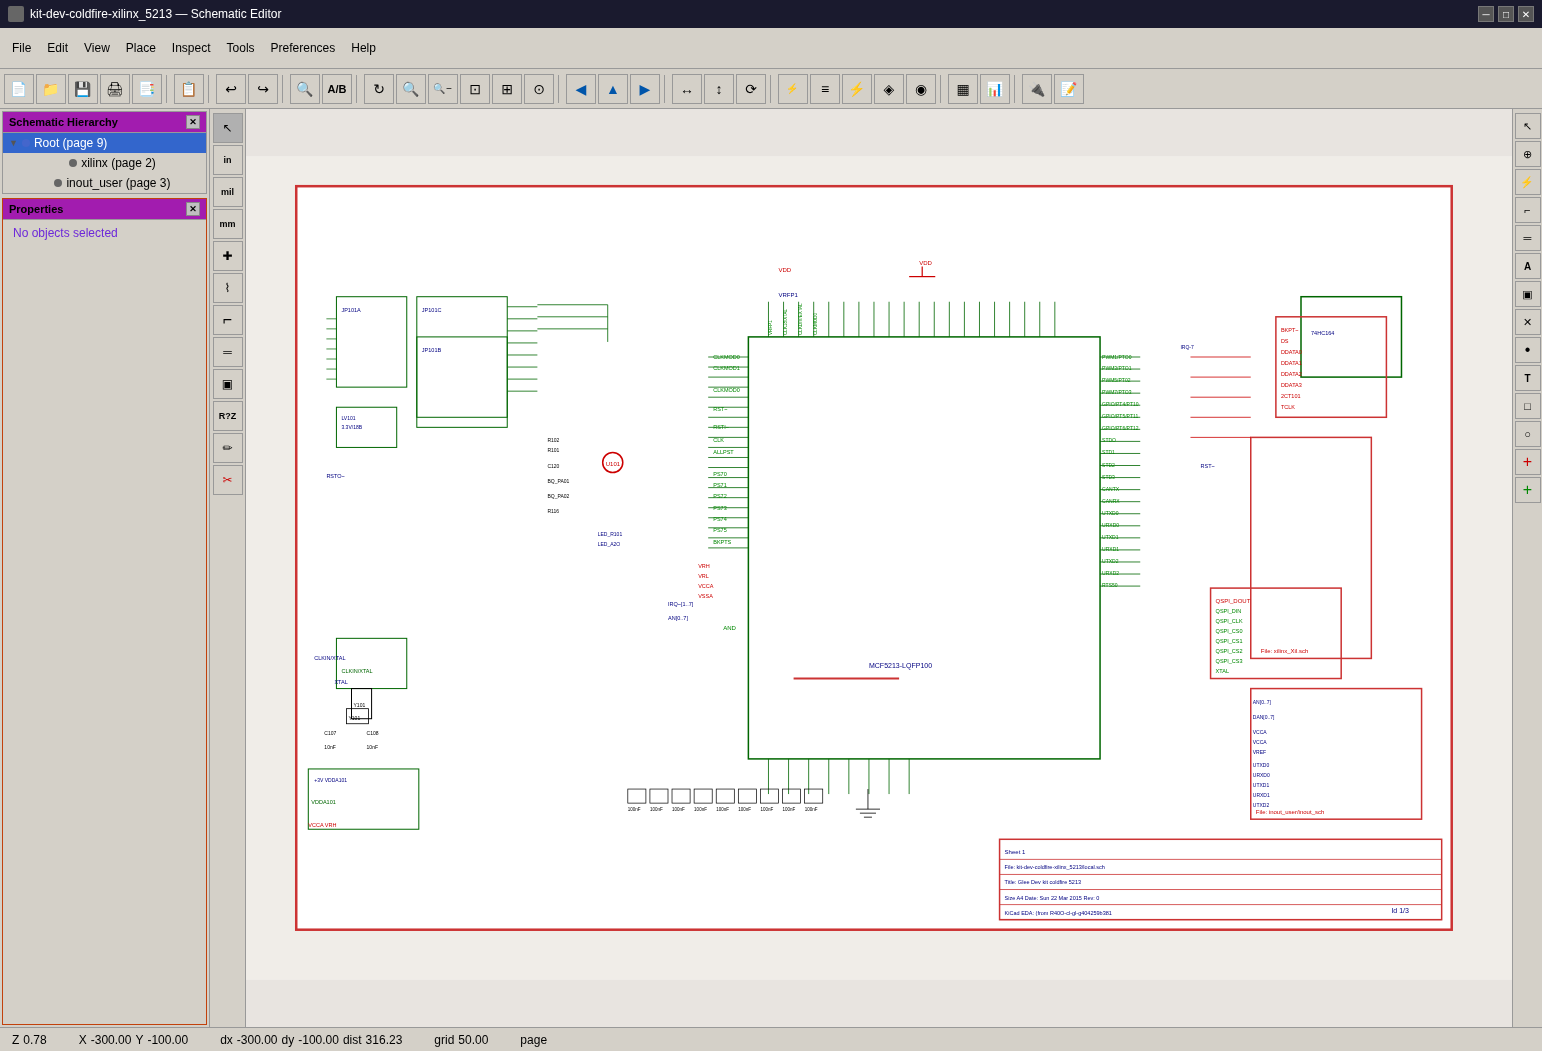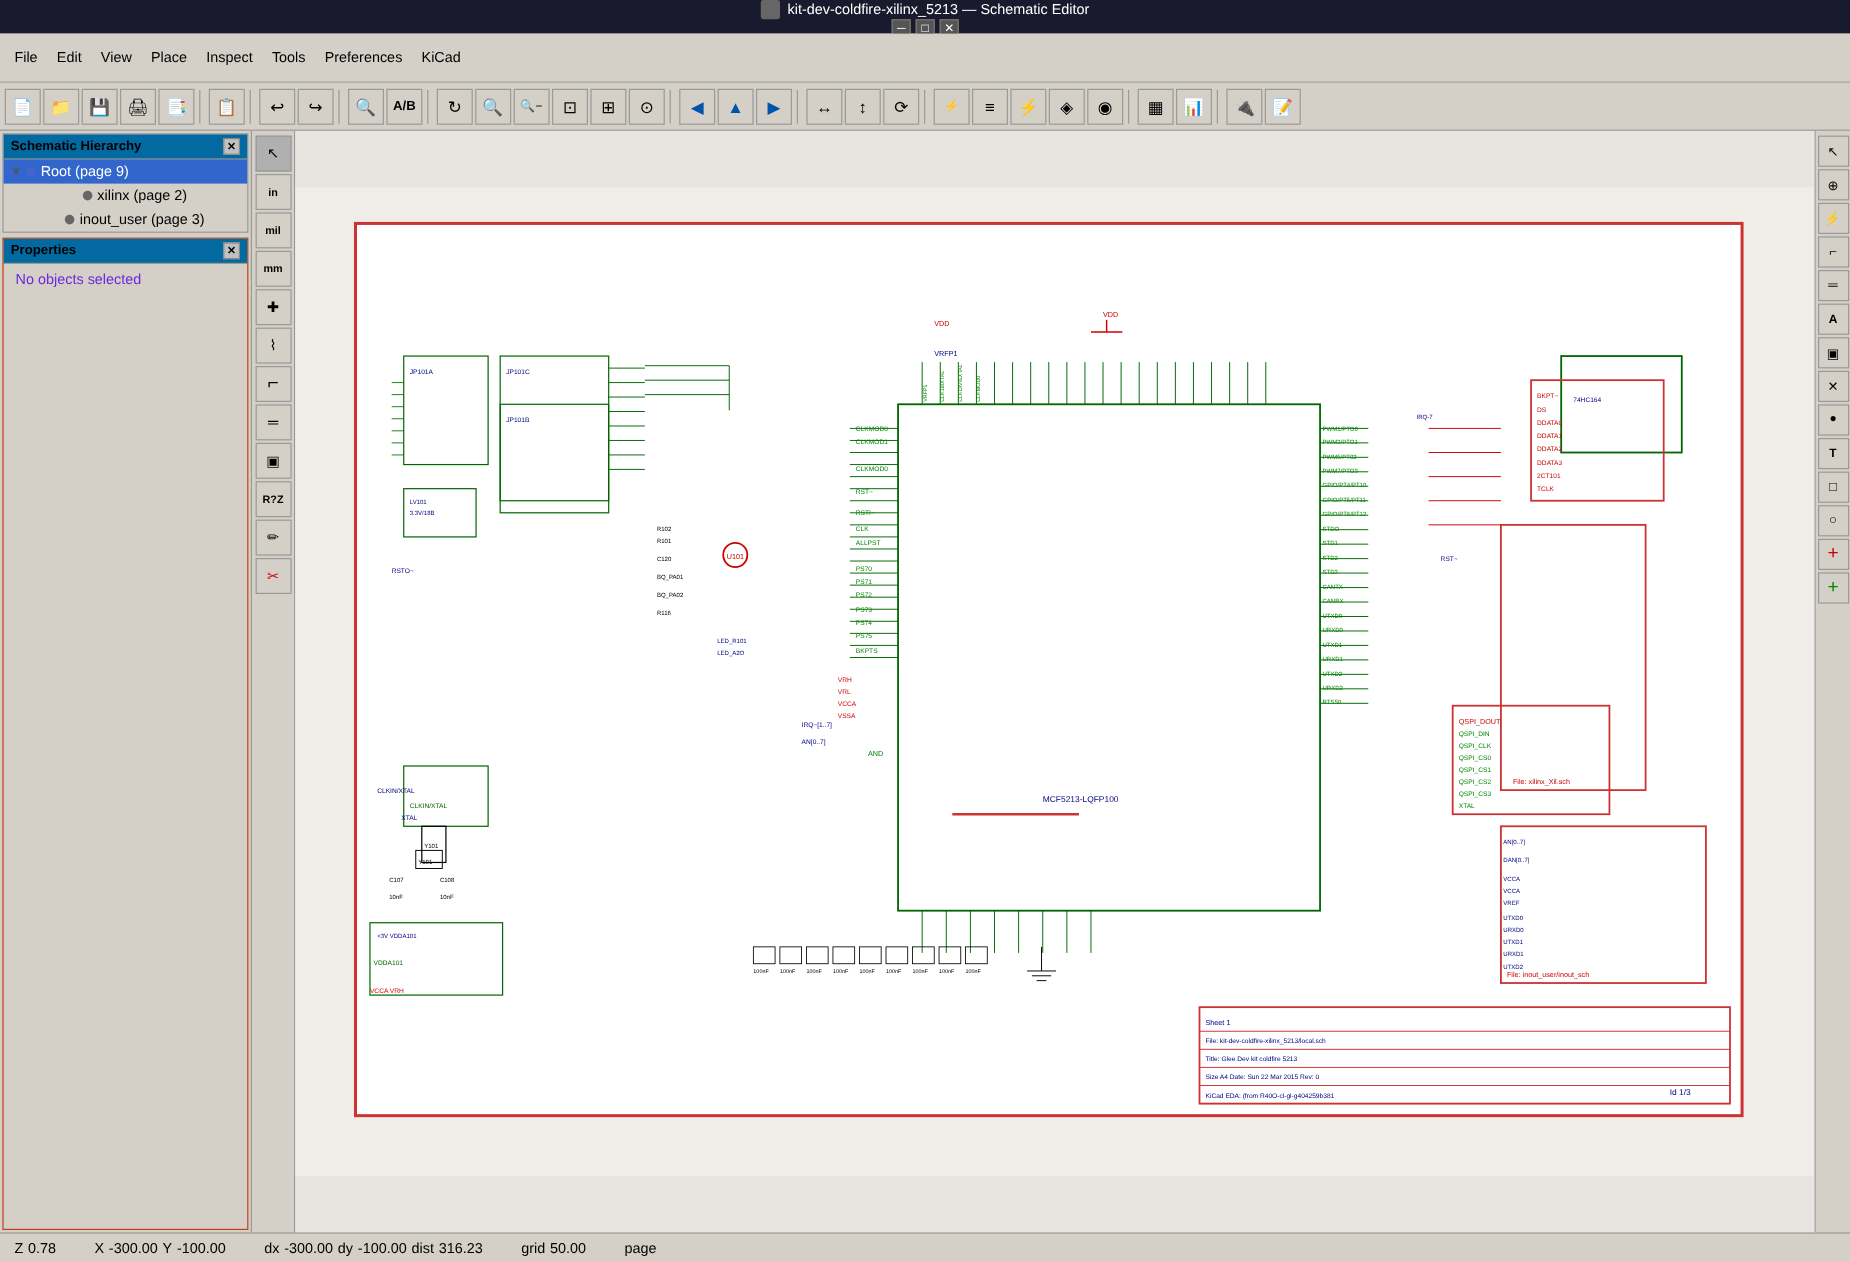--- a/index.html
+++ b/index.html
@@ -1,19 +1,19 @@
 <!DOCTYPE html>
 <html><head>
   <meta charset="utf-8">
   <style>
     * { box-sizing: border-box; margin: 0; padding: 0; }
     body { font-family: 'Segoe UI', Arial, sans-serif; font-size: 12px; background: #d4d0c8; color: #000; overflow: hidden; width: 1542px; height: 1051px; display: flex; flex-direction: column; }
 
     
-    .titlebar { height: 28px; background: #1a1a2e; display: flex; align-items: center; justify-content: space-between; padding: 0 8px; color: #fff; font-size: 12px; flex-shrink: 0; flex-direction: column; }
+    .titlebar { height: 28px; background: #1a1a2e; display: flex; align-items: center; justify-content: space-between; padding: 0 8px; color: #fff; font-size: 12px; flex-shrink: 0; }
     .titlebar-left { display: flex; align-items: center; gap: 6px; }
     .titlebar-icon { width: 16px; height: 16px; background: #666; border-radius: 2px; }
     .titlebar-controls { display: flex; gap: 4px; }
     .titlebar-btn { width: 16px; height: 16px; background: #555; border: 1px solid #777; cursor: pointer; font-size: 10px; display: flex; align-items: center; justify-content: center; color: #fff; }
 
     
     .menubar { height: 41px; background: #d4d0c8; display: flex; align-items: center; padding: 0 4px; border-bottom: 1px solid #999; flex-shrink: 0; }
     .menu-item { padding: 2px 8px; cursor: pointer; font-size: 12px; }
 
     
@@ -22,21 +22,21 @@
     .tb-sep { width: 4px; height: 28px; border-left: 1px solid #999; margin: 0 2px; }
 
     
     .main-layout { display: flex; flex: 1; overflow: hidden; }
 
     
     .left-sidebar { width: 210px; background: #d4d0c8; display: flex; flex-direction: column; border-right: 1px solid #999; flex-shrink: 0; }
 
     
     .panel { border: 1px solid #999; margin: 2px; background: #d4d0c8; }
-    .panel-header { background: #0369a1; padding: 3px 6px; font-size: 11px; font-weight: bold; display: flex; align-items: center; justify-content: space-between; border-bottom: 1px solid #999; }
+    .panel-header { background: #a21caf; padding: 3px 6px; font-size: 11px; font-weight: bold; display: flex; align-items: center; justify-content: space-between; border-bottom: 1px solid #999; }
     .panel-close { width: 14px; height: 14px; background: #c0c0c0; border: 1px solid #888; cursor: pointer; display: flex; align-items: center; justify-content: center; font-size: 9px; }
     .tree-item { display: flex; align-items: center; padding: 3px 6px; cursor: pointer; gap: 4px; }
     .tree-item.selected { background: #3366cc; color: #fff; }
     .tree-toggle { font-size: 9px; color: #555; }
     .tree-dot { width: 8px; height: 8px; border-radius: 50%; background: #666; flex-shrink: 0; }
     .tree-dot.blue { background: #4466cc; }
     .tree-indent { margin-left: 16px; justify-content: center; }
 
     
     .properties-panel { flex: 1; border: 1px solid #c2410c; margin: 2px; background: #d4d0c8; }
@@ -82,21 +82,21 @@
 </div>
 
 <div class="menubar">
   <span class="menu-item">File</span>
   <span class="menu-item">Edit</span>
   <span class="menu-item">View</span>
   <span class="menu-item">Place</span>
   <span class="menu-item">Inspect</span>
   <span class="menu-item">Tools</span>
   <span class="menu-item">Preferences</span>
-  <span class="menu-item">KiCad</span>
+  <span class="menu-item">Help</span>
 </div>
 
 <div class="toolbar">
   <button class="tb-btn" title="New">📄</button>
   <button class="tb-btn" title="Open">📁</button>
   <button class="tb-btn" title="Save">💾</button>
   <button class="tb-btn" title="Print">🖨</button>
   <button class="tb-btn" title="PDF">📑</button>
   <div class="tb-sep"></div>
   <button class="tb-btn" title="Copy">📋</button>

